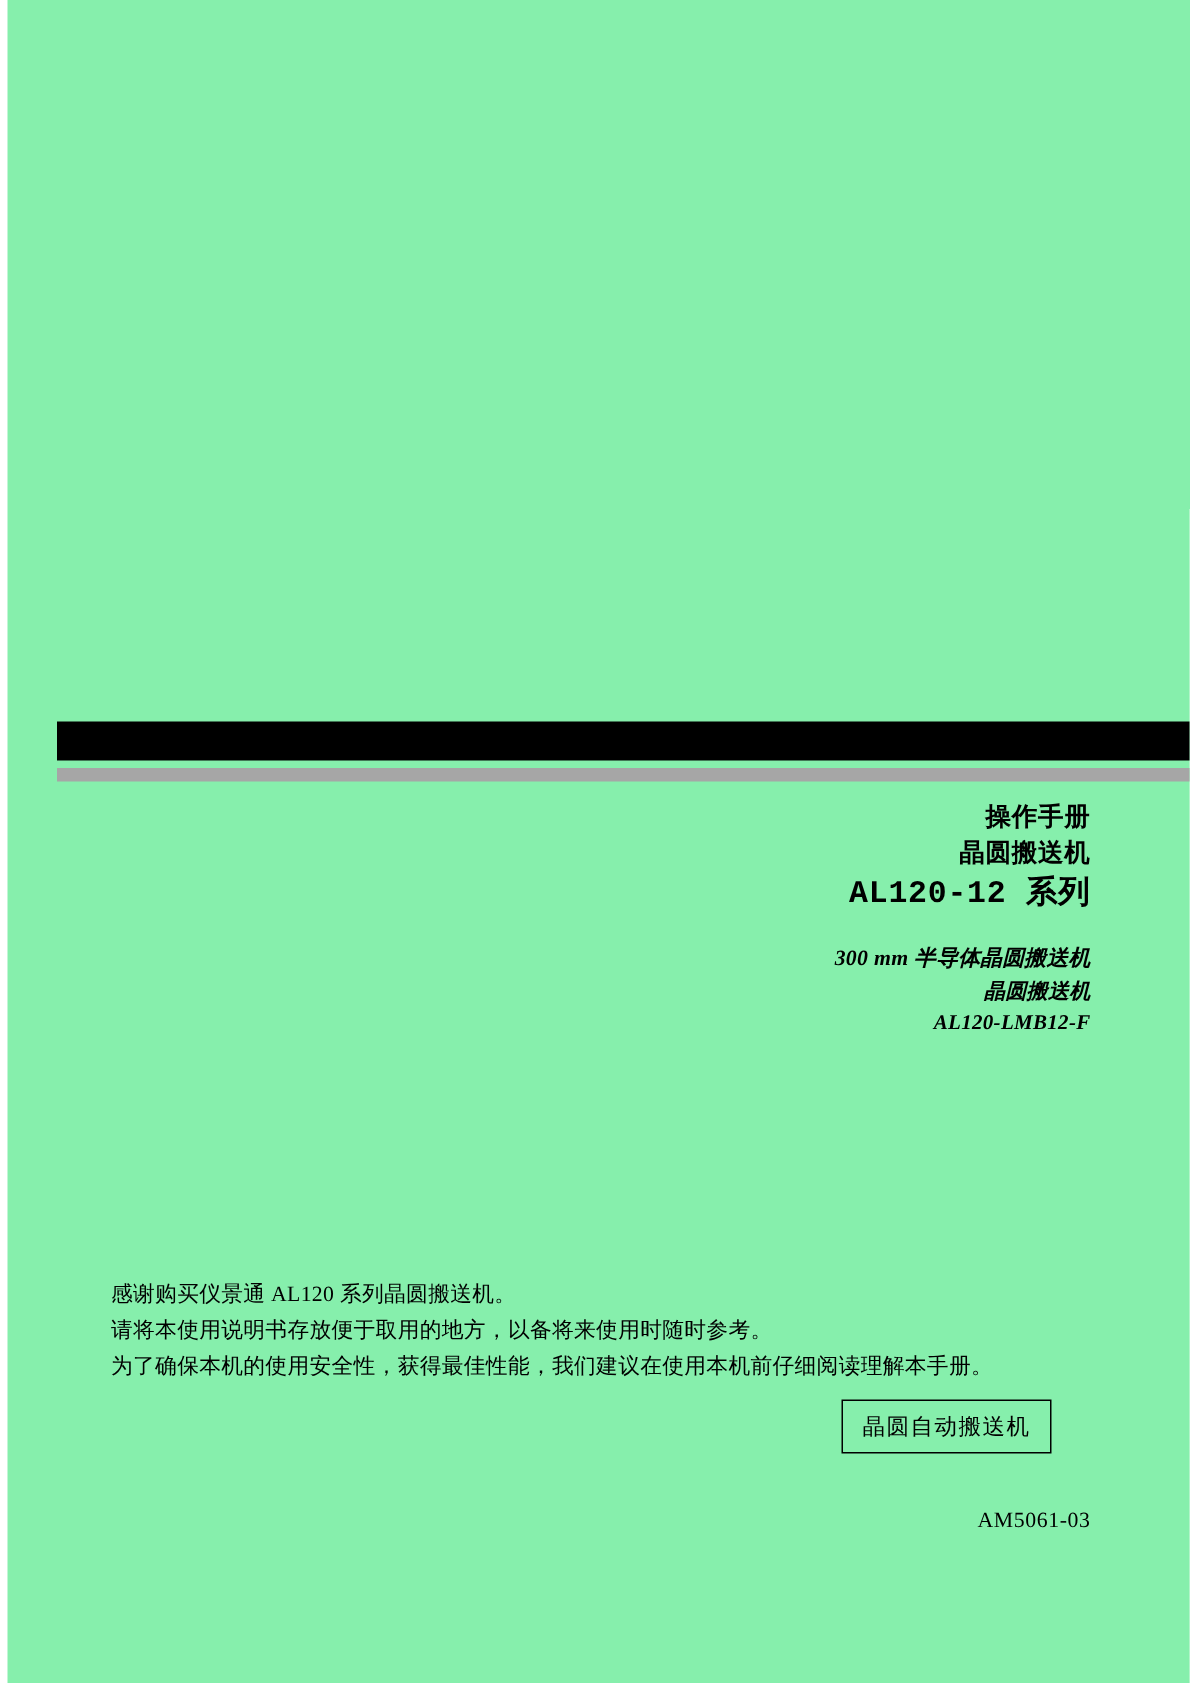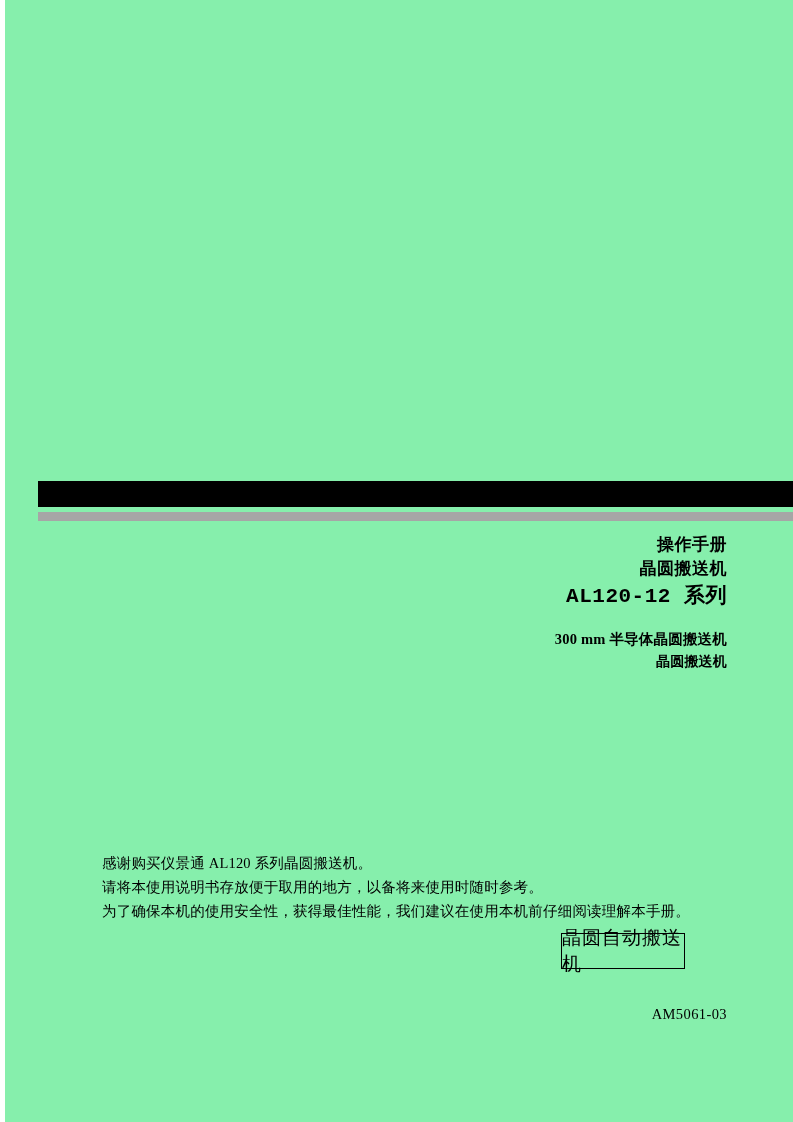--- a/index.html
+++ b/index.html
@@ -78,53 +78,53 @@
     right: 71px;
     top: 629px;
     width: 560px;
     text-align: right;
   }
   .model-line {
     font-size: 14px;
     font-weight: bold;
     line-height: 21.5px;
     letter-spacing: 0.2px;
+    font-style: italic;
   }
   .model-line.mm {
     font-size: 14.5px;
   }
 
   
   .body-block {
     position: absolute;
     left: 69px;
     top: 851px;
     width: 660px;
     text-align: left;
   }
   .body-line {
     font-size: 14.5px;
     line-height: 24px;
     letter-spacing: 0.2px;
-    margin-left: 28px;
   }
 
   
   .boxed-label {
     position: absolute;
     left: 556px;
     top: 933px;
-    width: 124px;
+    width: 140px;
     height: 36px;
     border: 1px solid #000000;
     box-sizing: border-box;
     display: flex;
     align-items: center;
     justify-content: center;
-    font-size: 19px;
+    font-size: 15px;
     letter-spacing: 1px;
   }
 
   
   .doc-code {
     position: absolute;
     right: 71px;
     top: 986px;
     font-size: 14.5px;
     letter-spacing: 0.4px;
@@ -142,20 +142,21 @@
 
   <div class="title-block">
     <div class="title-line1">操作手册</div>
     <div class="title-line2">晶圆搬送机</div>
     <div class="title-line3">AL120-12 系列</div>
   </div>
 
   <div class="model-block">
     <div class="model-line mm">300 mm  半导体晶圆搬送机</div>
     <div class="model-line">晶圆搬送机</div>
+    <div class="model-line">AL120-LMB12-F</div>
   </div>
 
   <div class="body-block">
     <div class="body-line">感谢购买仪景通 AL120 系列晶圆搬送机。</div>
     <div class="body-line">请将本使用说明书存放便于取用的地方，以备将来使用时随时参考。</div>
     <div class="body-line">为了确保本机的使用安全性，获得最佳性能，我们建议在使用本机前仔细阅读理解本手册。</div>
   </div>
 
   <div class="boxed-label">晶圆自动搬送机</div>
 

